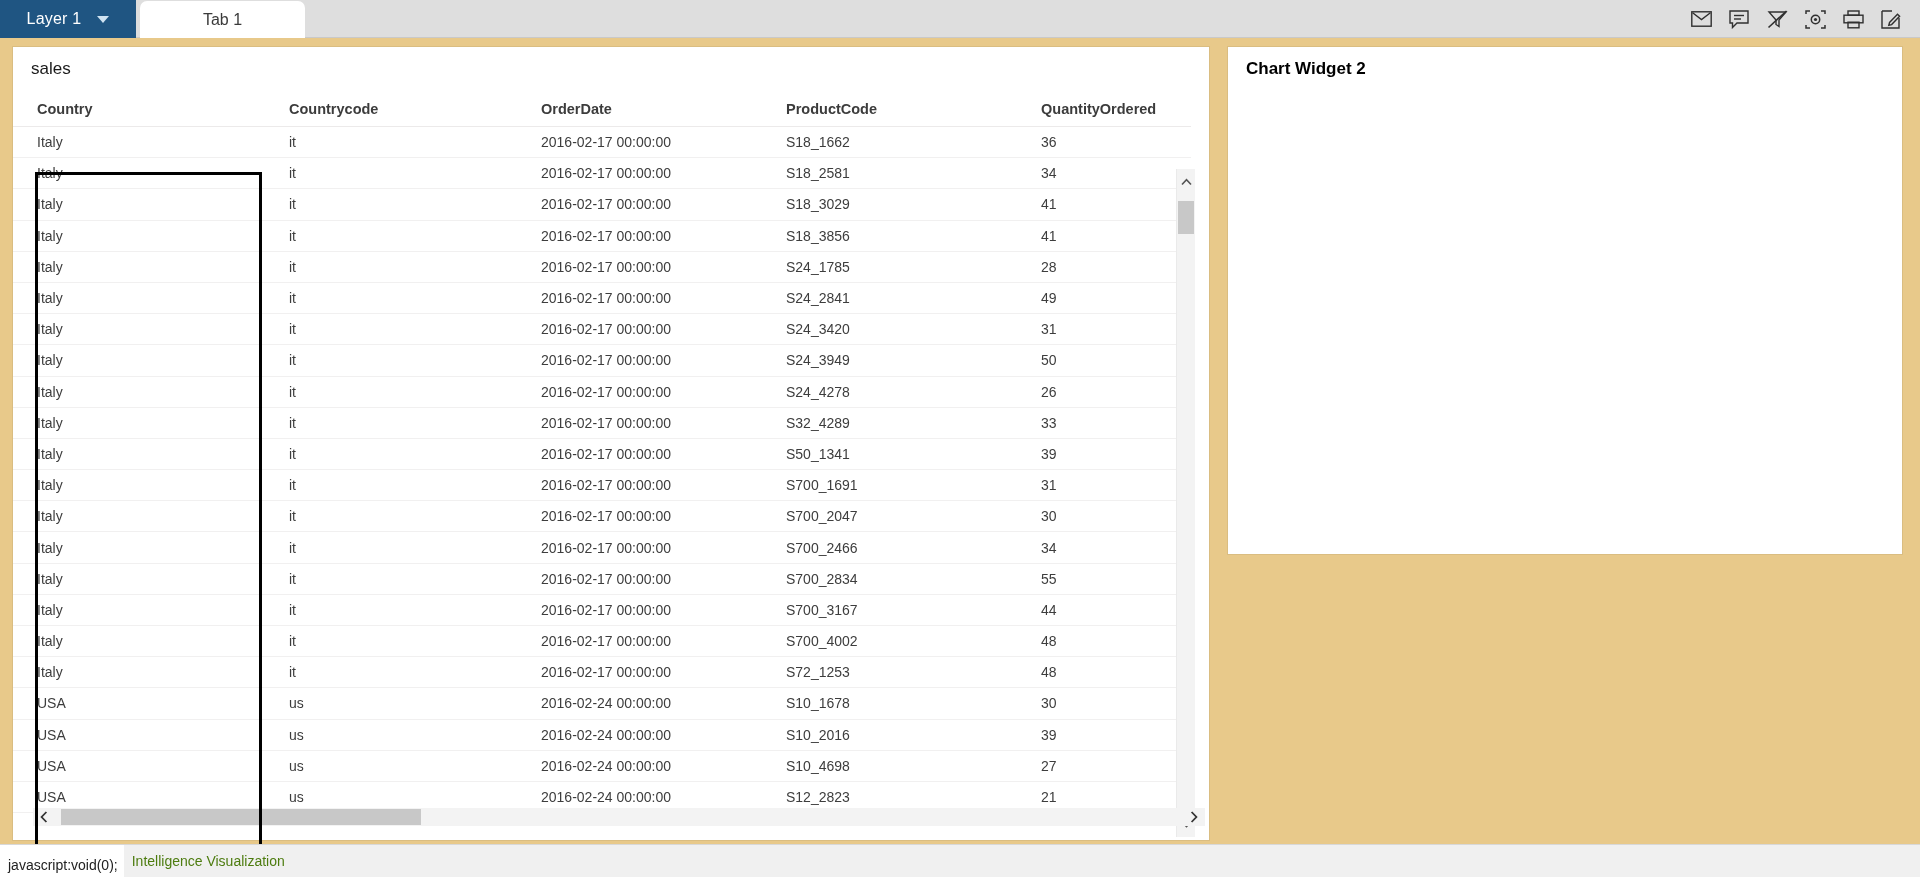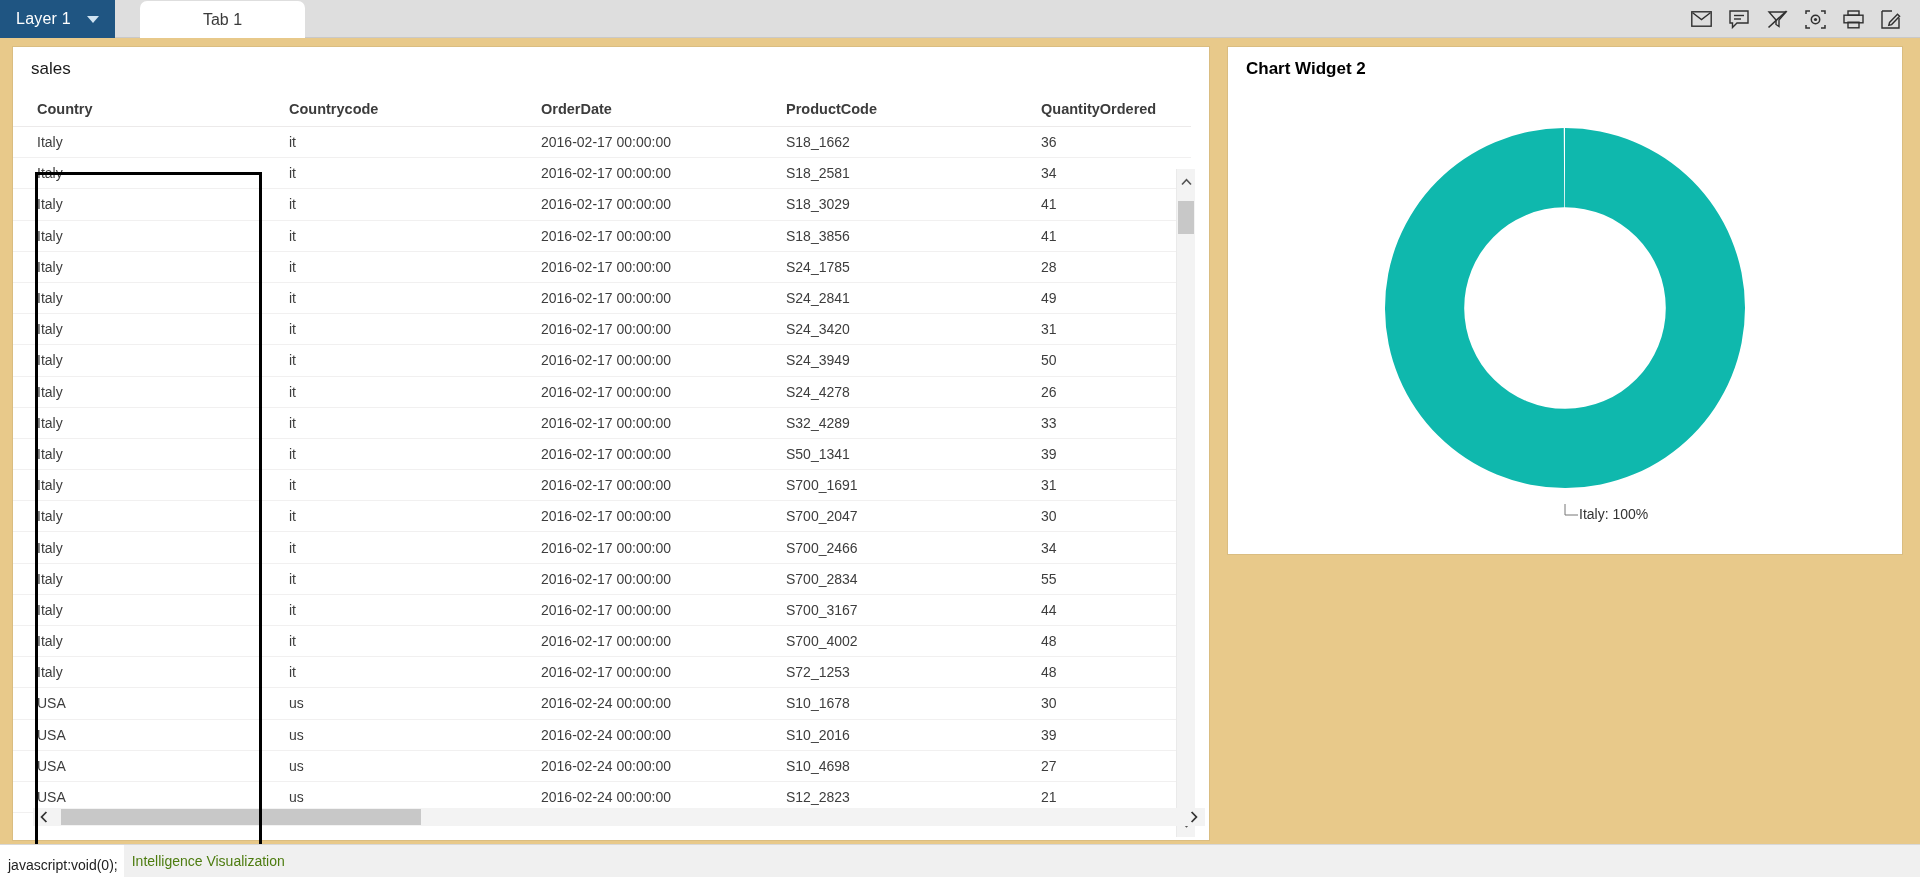--- a/index.html
+++ b/index.html
@@ -19,21 +19,21 @@
     top: 0; left: 0;
     width: 1920px;
     height: 38px;
     background: #dedede;
     border-bottom: 1px solid #c9c9c9;
     box-sizing: border-box;
   }
   #layer-chip {
     position: absolute;
     top: 0; left: 0;
-    width: 115px;
+    width: 136px;
     height: 38px;
     background: #1f5582;
     color: #ffffff;
     display: flex;
     align-items: center;
     justify-content: center;
     gap: 16px;
     font-size: 16px;
     cursor: pointer;
     box-sizing: border-box;
@@ -562,29 +562,20 @@
         <svg width="8" height="12" viewBox="0 0 8 12">
             <path d="M1.6 1 L6.4 6 L1.6 11" fill="none" stroke="#333" stroke-width="1.8"></path>
           </svg>
       </div>
     </div>
   </div>
 
   <div id="chart-widget">
     <div id="chart-title">Chart Widget 2</div>
 
-    <div id="donut-wrap">
-      <svg id="donut-svg" width="674" height="440" viewBox="0 0 674 440">
-        <g id="donut-slices">
-            <path d="M 337 25 A 180 180 0 0 1 337.62831725474024 384.99890337840225 A 180 180 0 0 1 335.743373146367 25.004386473028944 L 336.2962889619655 104.2024564248962 A 100.80000000000001 100.80000000000001 0 0 0 337.35185766265454 305.7993858919053 A 100.80000000000001 100.80000000000001 0 0 0 337 104.19999999999999 Z" fill="#0fb8ad"></path>
-          </g>
-        <path id="leader-line" d="M337 401 L337 412 L350 412" fill="none" stroke="#777" stroke-width="1"></path>
-      </svg>
-      <div id="donut-label" style="left: 351px; top: 403px;">Italy: 100%</div>
-    </div>
   </div>
 
 </div>
 
 <div id="statusbar">
   <span id="status-url">javascript:void(0);</span>
   <span id="status-text">Intelligence Visualization</span>
 </div>
 
 </body></html>

